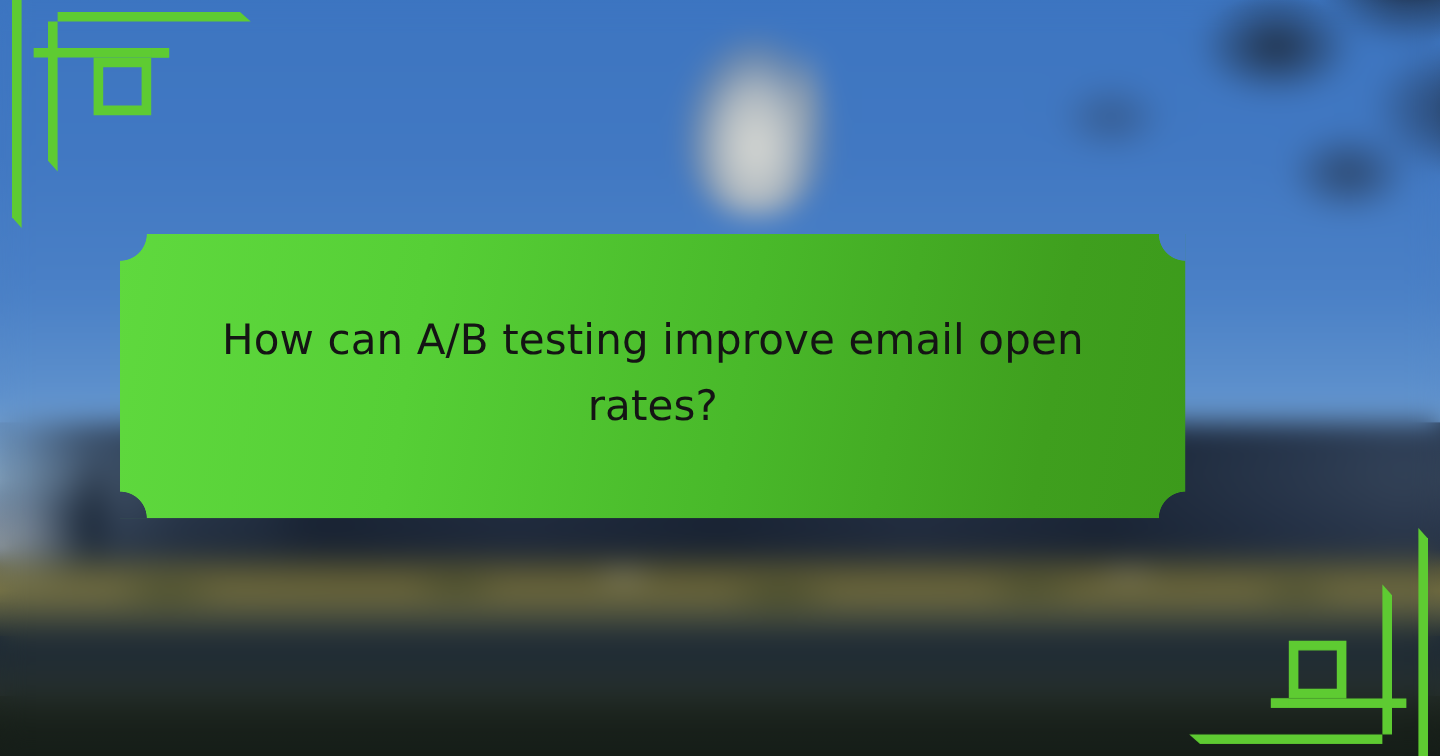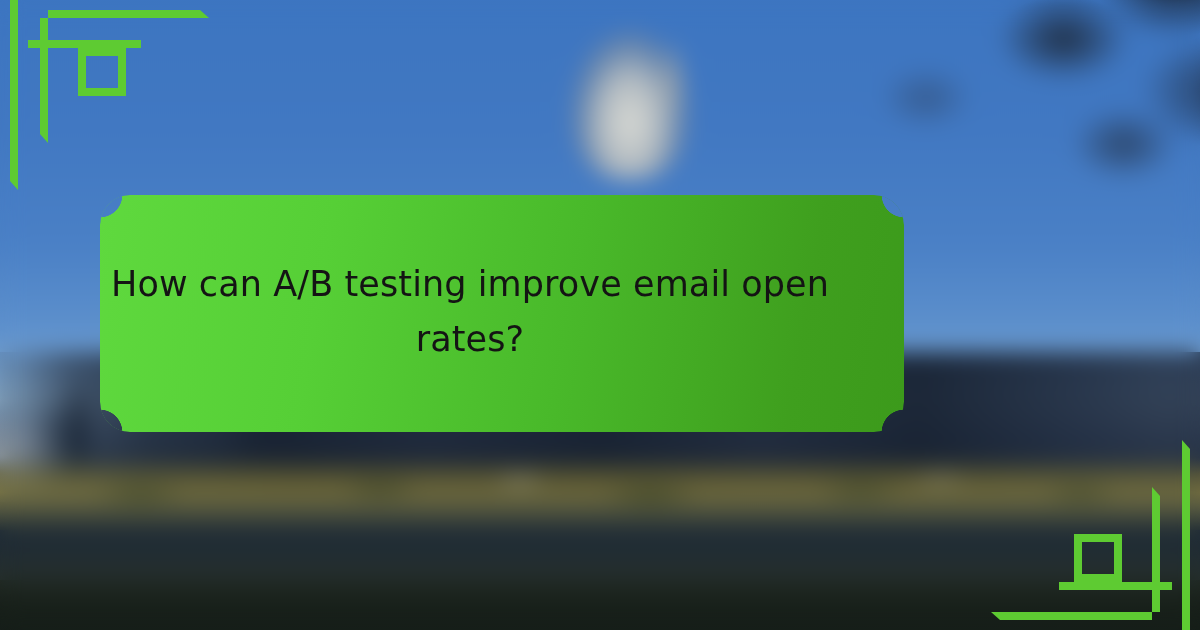--- a/index.html
+++ b/index.html
@@ -150,38 +150,38 @@
   
   .ornament { position: absolute; pointer-events: none; }
   .ornament.tl { left: 0; top: 0; }
   .ornament.br { right: 0; bottom: 0; transform: rotate(180deg); }
 
   
   #banner {
     position: absolute;
     left: 100px;
     top: 195px;
-    width: 804px;
+    width: 888px;
     height: 237px;
     background: linear-gradient(100deg, #5fd93e 0%, #56cf36 28%, #49b92a 58%, #3f9f1e 86%, #3c9a1b 100%);
     -webkit-mask-image:
       radial-gradient(circle 22px at 0 0,    transparent 0 22px, #000 22.6px),
       radial-gradient(circle 22px at 100% 0, transparent 0 22px, #000 22.6px),
       radial-gradient(circle 22px at 0 100%, transparent 0 22px, #000 22.6px),
       radial-gradient(circle 22px at 100% 100%, transparent 0 22px, #000 22.6px);
     -webkit-mask-composite: source-in;
     mask-image:
       radial-gradient(circle 22px at 0 0,    transparent 0 22px, #000 22.6px),
       radial-gradient(circle 22px at 100% 0, transparent 0 22px, #000 22.6px),
       radial-gradient(circle 22px at 0 100%, transparent 0 22px, #000 22.6px),
       radial-gradient(circle 22px at 100% 100%, transparent 0 22px, #000 22.6px);
     mask-composite: intersect;
     display: flex;
     align-items: center;
-    border-radius: 30px;
+    justify-content: center;
   }
   #banner-title {
     width: 740px;
     text-align: center;
     color: #141414;
     font-size: 35px;
     line-height: 1.56;
     font-weight: 400;
     letter-spacing: 0.1px;
     padding-bottom: 4px;

